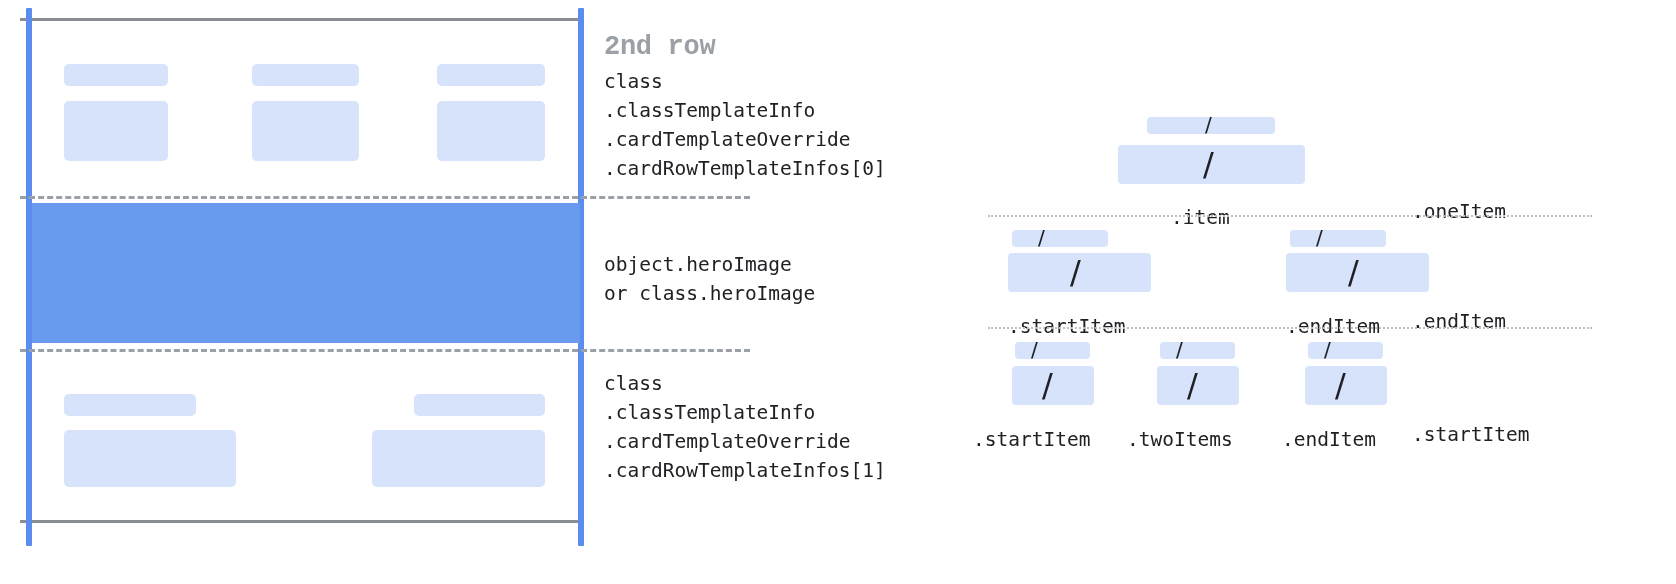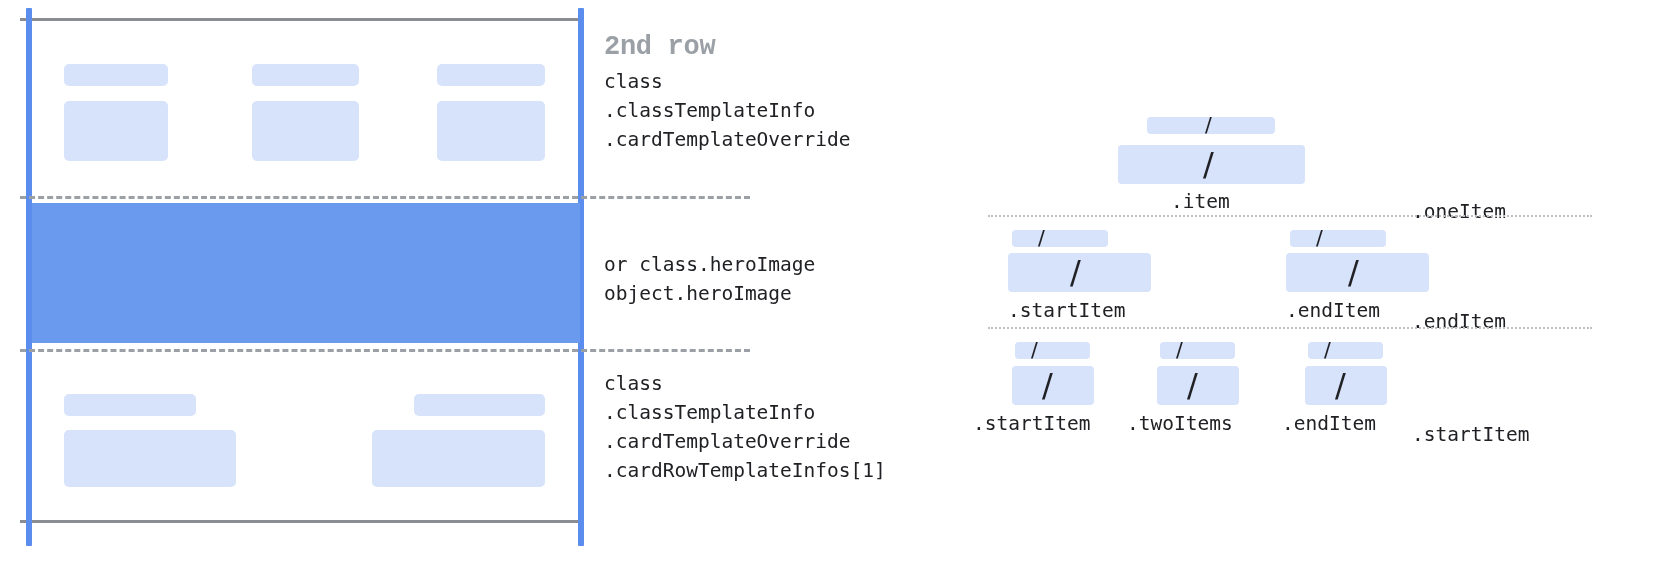--- a/index.html
+++ b/index.html
@@ -75,21 +75,21 @@
   }
 
   .grp-label{
     position:absolute;
     font-family:"DejaVu Sans Mono","Liberation Mono",monospace;
     font-size:19.5px;color:#202124;white-space:pre;margin-top:48px;
   }
   .sub-label{
     position:absolute;
     font-family:"DejaVu Sans Mono","Liberation Mono",monospace;
-    font-size:19.5px;color:#202124;white-space:pre;
+    font-size:19.5px;color:#202124;white-space:pre;margin-top:16px;
   }
 </style>
 </head>
 <body>
 
 <div id="left-diagram">
 
   <div class="card-frame-line top"></div>
   <div class="card-frame-line bottom"></div>
 
@@ -117,25 +117,26 @@
   <div class="ph" style="left:414px; top:394px; width:131px; height:22px;"></div>
   <div class="ph" style="left:372px; top:430px; width:173px; height:57px;"></div>
 
 </div>
 
 <div class="annot" style="left:604px; top:32px;">
   <div class="annot-title">2nd row</div>
   <div class="annot-line">class</div>
   <div class="annot-line">.classTemplateInfo</div>
   <div class="annot-line">.cardTemplateOverride</div>
+  <div class="annot-line">.cardRowTemplateInfos[0]</div>
 </div>
 
 <div class="annot" style="left:604px; top:250px;">
+  <div class="annot-line">object.heroImage</div>
   <div class="annot-line">or class.heroImage</div>
-  <div class="annot-line">object.heroImage</div>
 </div>
 
 <div class="annot" style="left:604px; top:369px;">
   <div class="annot-line">class</div>
   <div class="annot-line">.classTemplateInfo</div>
   <div class="annot-line">.cardTemplateOverride</div>
   <div class="annot-line">.cardRowTemplateInfos[1]</div>
 </div>
 
 <div id="right-diagram">

